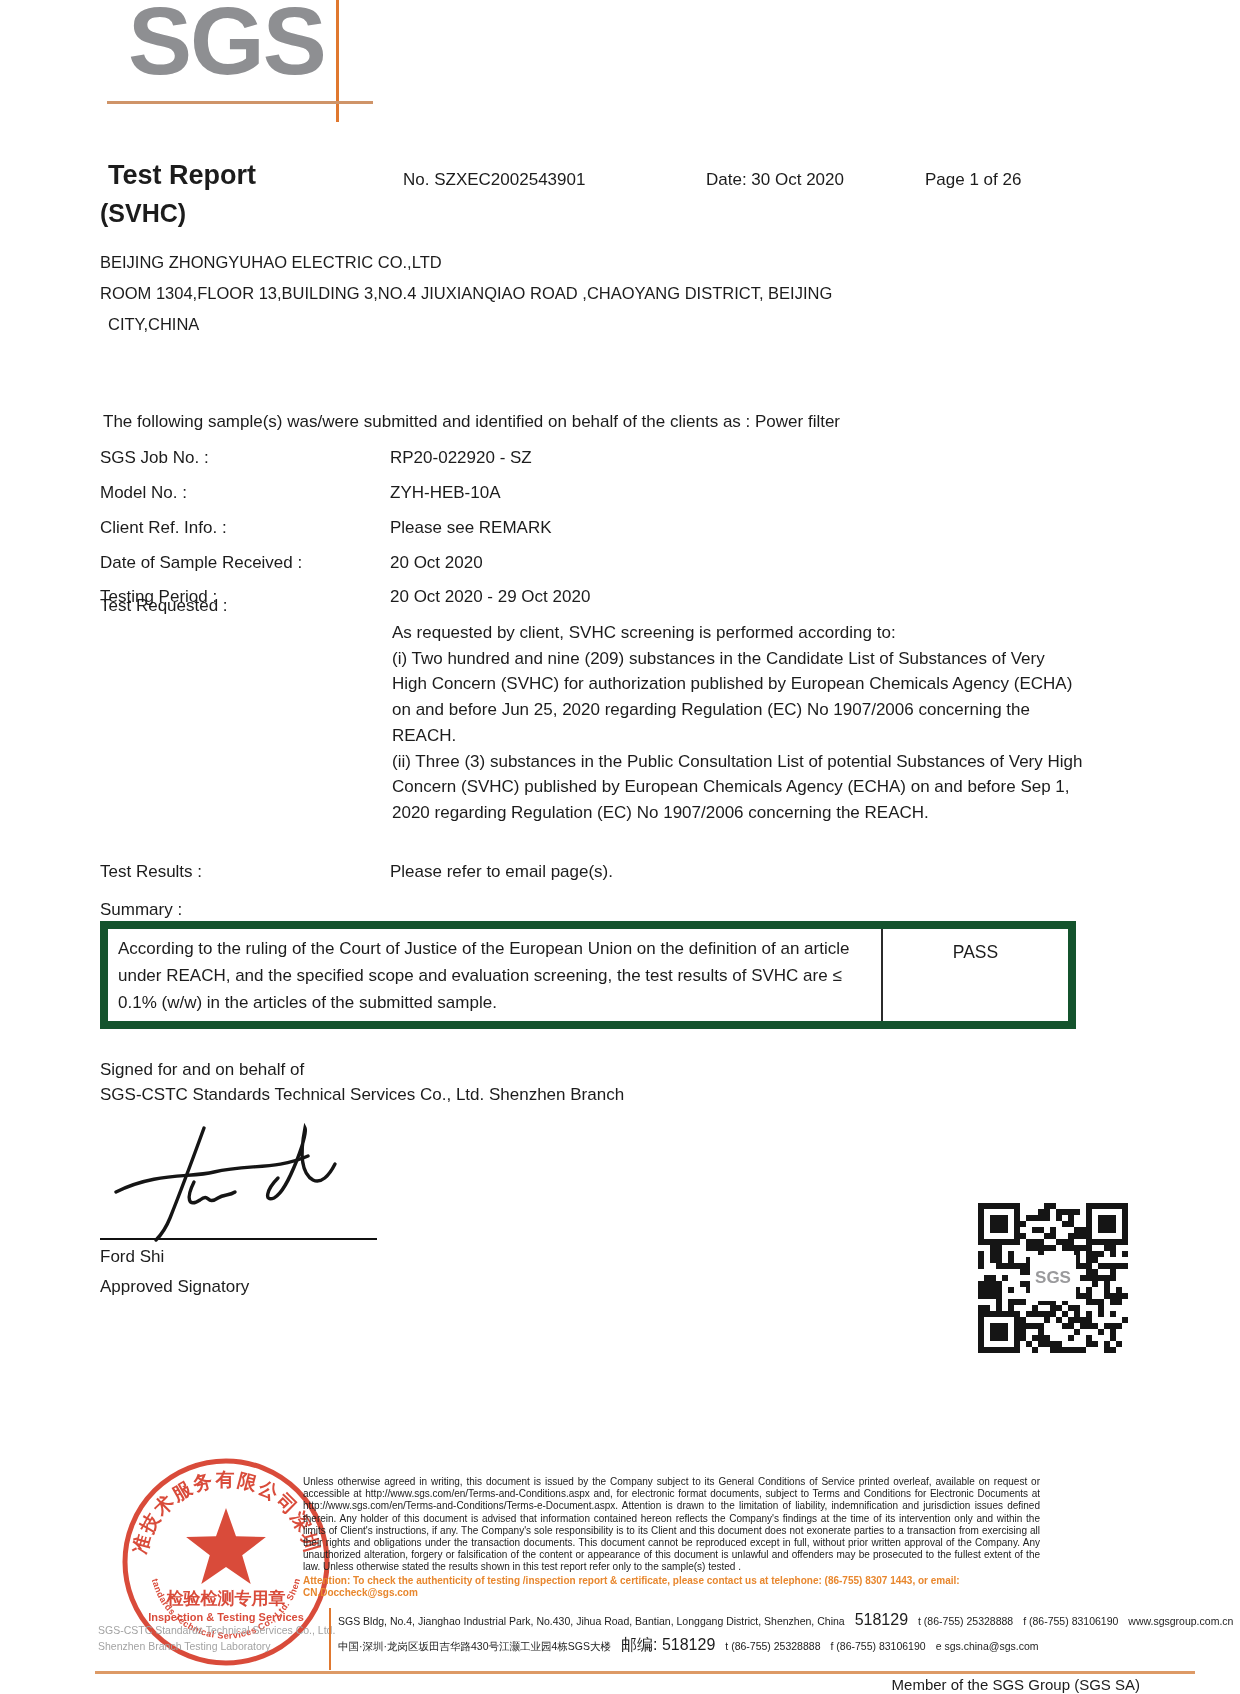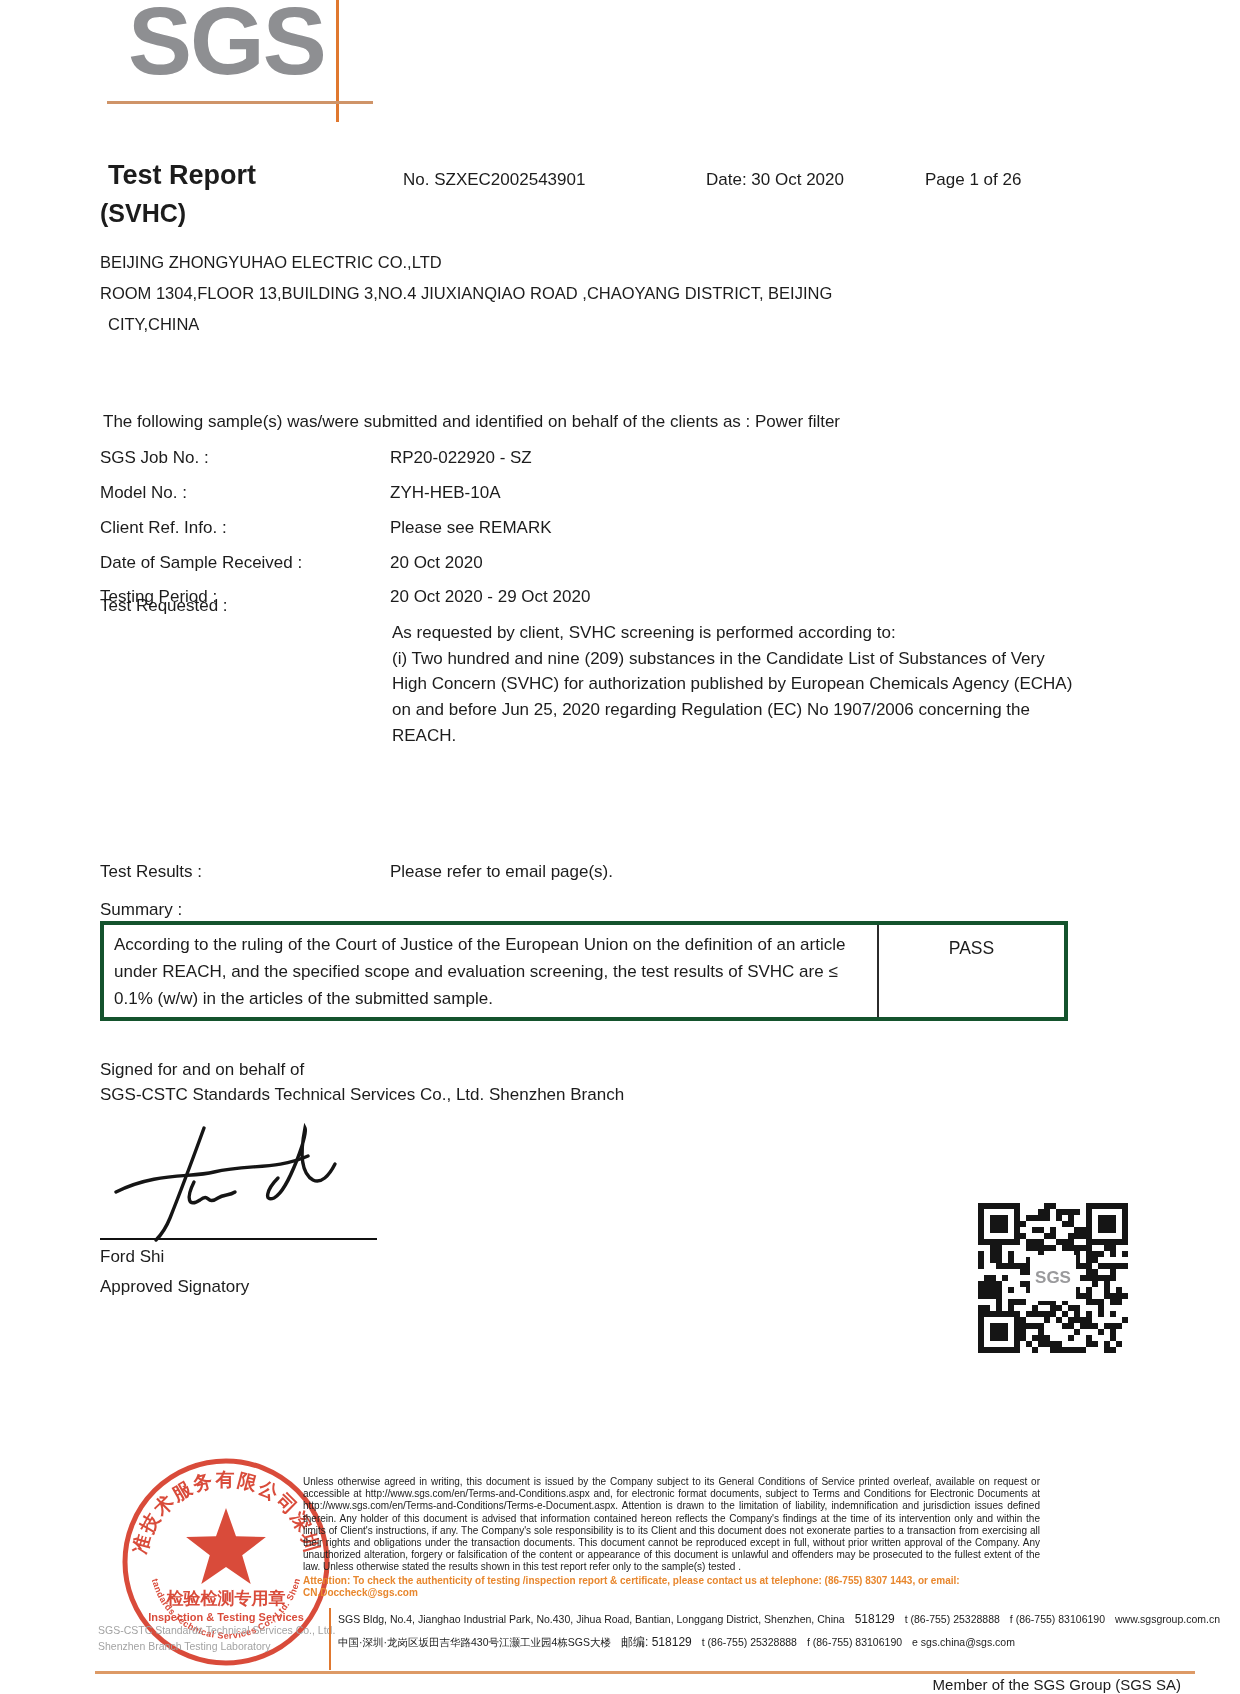--- a/index.html
+++ b/index.html
@@ -18,21 +18,21 @@
   .meta{top:170px;font-size:17px;}
   
   .client{left:100px;top:247px;font-size:16.5px;line-height:31px;}
   .intro{left:103px;top:412px;font-size:17px;}
   
   .flabel{left:100px;font-size:17px;}
   .fvalue{left:390px;font-size:17px;}
   .req-text{left:392px;top:620px;width:692px;font-size:17px;line-height:25.7px;}
   .req-text p{margin:0;}
   
-  .sum-box{left:100px;top:921px;width:960px;height:92px;border:4px solid #14532d;display:flex;}
+  .sum-box{left:100px;top:921px;width:960px;height:92px;border:8px solid #14532d;display:flex;}
   .sum-left{width:773px;padding:6px 12px 0 10px;font-size:17px;line-height:27px;box-sizing:border-box;}
   .sum-right{flex:1;border-left:2px solid #2b2b2b;text-align:center;padding-top:13px;font-size:17.5px;box-sizing:border-box;}
   
   .signed{left:100px;top:1057px;font-size:17px;line-height:25px;}
   .sig-rule{left:100px;top:1238px;width:277px;height:2px;background:#111;}
   .sig-name{left:100px;top:1247px;font-size:17px;}
   .sig-role{left:100px;top:1277px;font-size:17px;}
   
   .qr{left:978px;top:1203px;width:150px;height:150px;}
   .qr-grid{display:grid;grid-template-columns:repeat(25,6px);grid-template-rows:repeat(25,6px);}
@@ -45,23 +45,23 @@
   
   .fineprint{left:303px;top:1476px;width:737px;}
   .fineprint p{margin:0;font-size:10px;line-height:12.2px;text-align:justify;color:#222;}
   .fineprint p.attn{color:#e8872e;font-weight:bold;text-align:left;line-height:12.6px;margin-top:1px;}
   
   .foot-left{left:98px;top:1622px;font-size:10.5px;line-height:16px;color:#a3a3a3;}
   .foot-vline{left:329px;top:1608px;width:2px;height:62px;background:#e0782f;}
   .foot-addr{left:338px;top:1612px;width:760px;font-size:10.5px;line-height:15px;color:#1c1c1c;}
   .foot-addr .row{display:flex;white-space:nowrap;align-items:baseline;margin-bottom:8px;}
   .foot-addr .row span{margin-right:10px;}
-  .foot-addr .big{font-size:12px;}
+  .foot-addr .big{font-size:16px;}
   .foot-rule{left:95px;top:1671px;width:1100px;height:3px;background:#dd9a66;}
-  .member{left:0;top:1676px;width:1140px;text-align:right;font-size:15px;padding-left:41px;}
+  .member{left:0;top:1676px;width:1140px;text-align:right;font-size:15px;}
 </style>
 </head>
 <body>
 
 <div class="abs logo-text">SGS</div>
 <div class="abs logo-vline"></div>
 <div class="abs logo-hline"></div>
 
 <div class="abs title">Test Report</div>
 <div class="abs subtitle">(SVHC)</div>
@@ -85,20 +85,21 @@
 <div class="abs fvalue" style="top:518px;">Please see REMARK</div>
 <div class="abs flabel" style="top:553px;">Date of Sample Received :</div>
 <div class="abs fvalue" style="top:553px;">20 Oct 2020</div>
 <div class="abs flabel" style="top:587px;">Testing Period :</div>
 <div class="abs fvalue" style="top:587px;">20 Oct 2020 - 29 Oct 2020</div>
 
 <div class="abs flabel" style="top:596px;">Test Requested :</div>
 <div class="abs req-text">
   <p>As requested by client, SVHC screening is performed according to:</p>
   <p>(i) Two hundred and nine (209) substances in the Candidate List of Substances of Very High Concern (SVHC) for authorization published by European Chemicals Agency (ECHA) on and before Jun 25, 2020 regarding Regulation (EC) No 1907/2006 concerning the REACH.</p>
+  <p>(ii) Three (3) substances in the Public Consultation List of potential Substances of Very High Concern (SVHC) published by European Chemicals Agency (ECHA) on and before Sep 1, 2020 regarding Regulation (EC) No 1907/2006 concerning the REACH.</p>
 </div>
 
 <div class="abs flabel" style="top:862px;">Test Results :</div>
 <div class="abs fvalue" style="top:862px;">Please refer to email page(s).</div>
 
 <div class="abs flabel" style="top:900px;">Summary :</div>
 <div class="abs sum-box">
   <div class="sum-left">According to the ruling of the Court of Justice of the European Union on the definition of an article under REACH, and the specified scope and evaluation screening, the test results of SVHC are ≤ 0.1% (w/w) in the articles of the submitted sample.</div>
   <div class="sum-right">PASS</div>
 </div>

